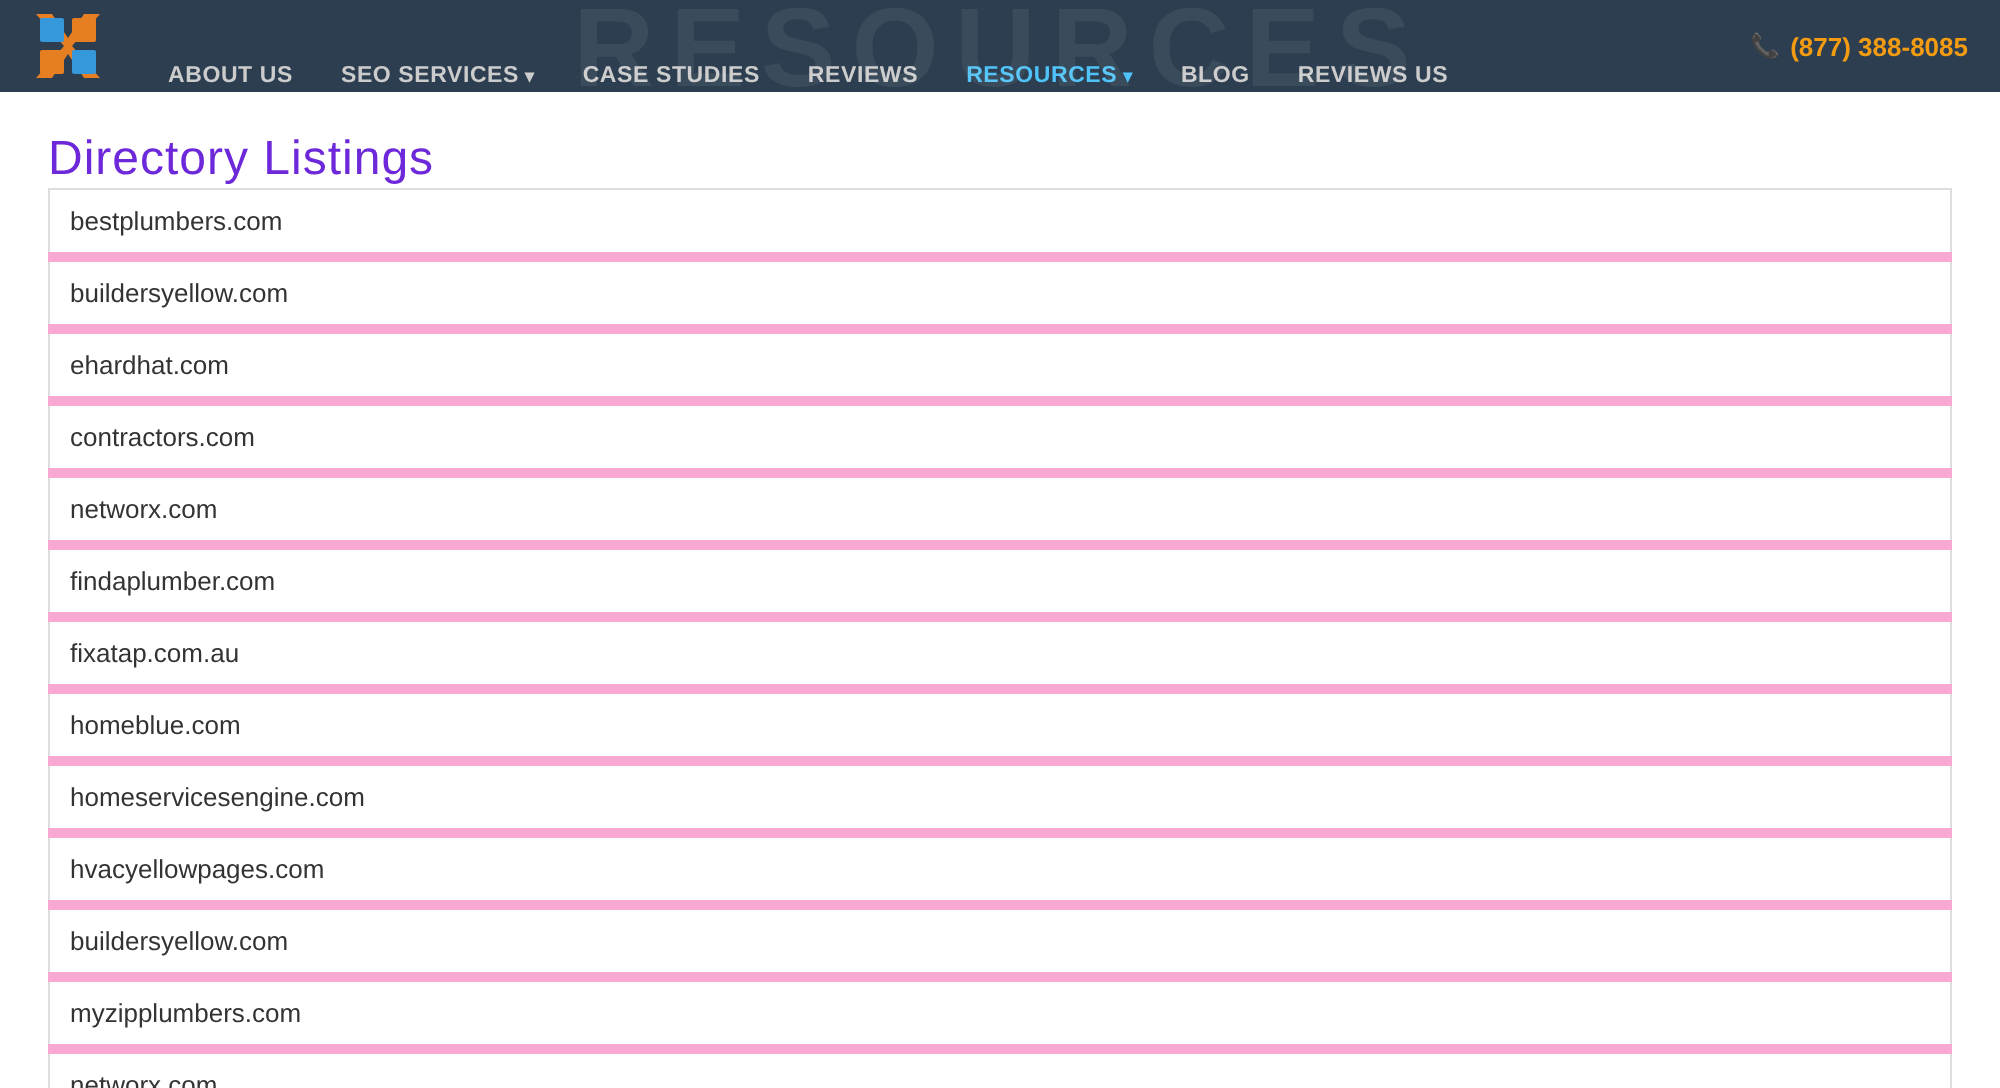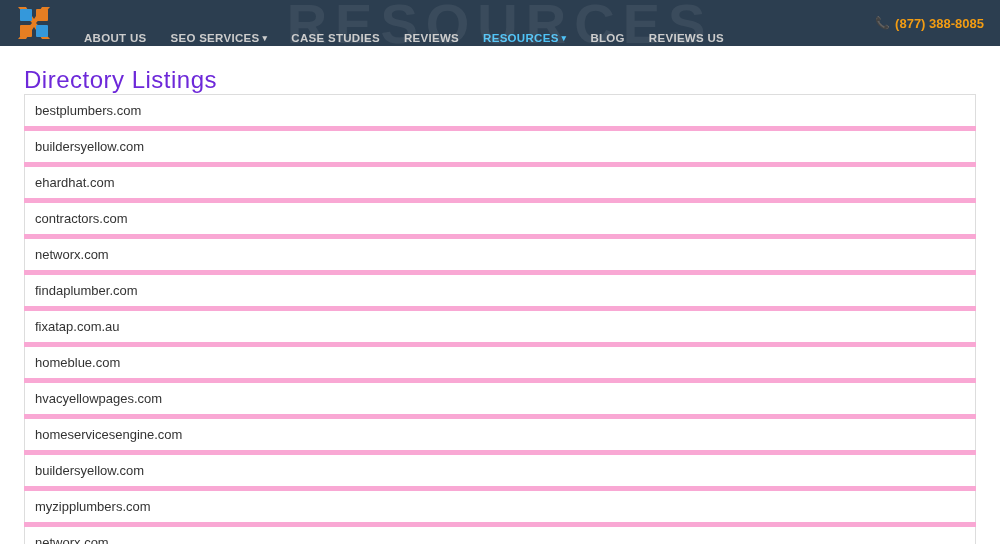--- a/index.html
+++ b/index.html
@@ -174,24 +174,24 @@
         <tr>
           <td>findaplumber.com</td>
         </tr>
         <tr>
           <td>fixatap.com.au</td>
         </tr>
         <tr>
           <td>homeblue.com</td>
         </tr>
         <tr>
+          <td>homeservicesengine.com</td>
+        </tr>
+        <tr>
           <td>hvacyellowpages.com</td>
-        </tr>
-        <tr>
-          <td>homeservicesengine.com</td>
         </tr>
         <tr>
           <td>buildersyellow.com</td>
         </tr>
         <tr>
           <td>myzipplumbers.com</td>
         </tr>
         <tr>
           <td>networx.com</td>
         </tr>

